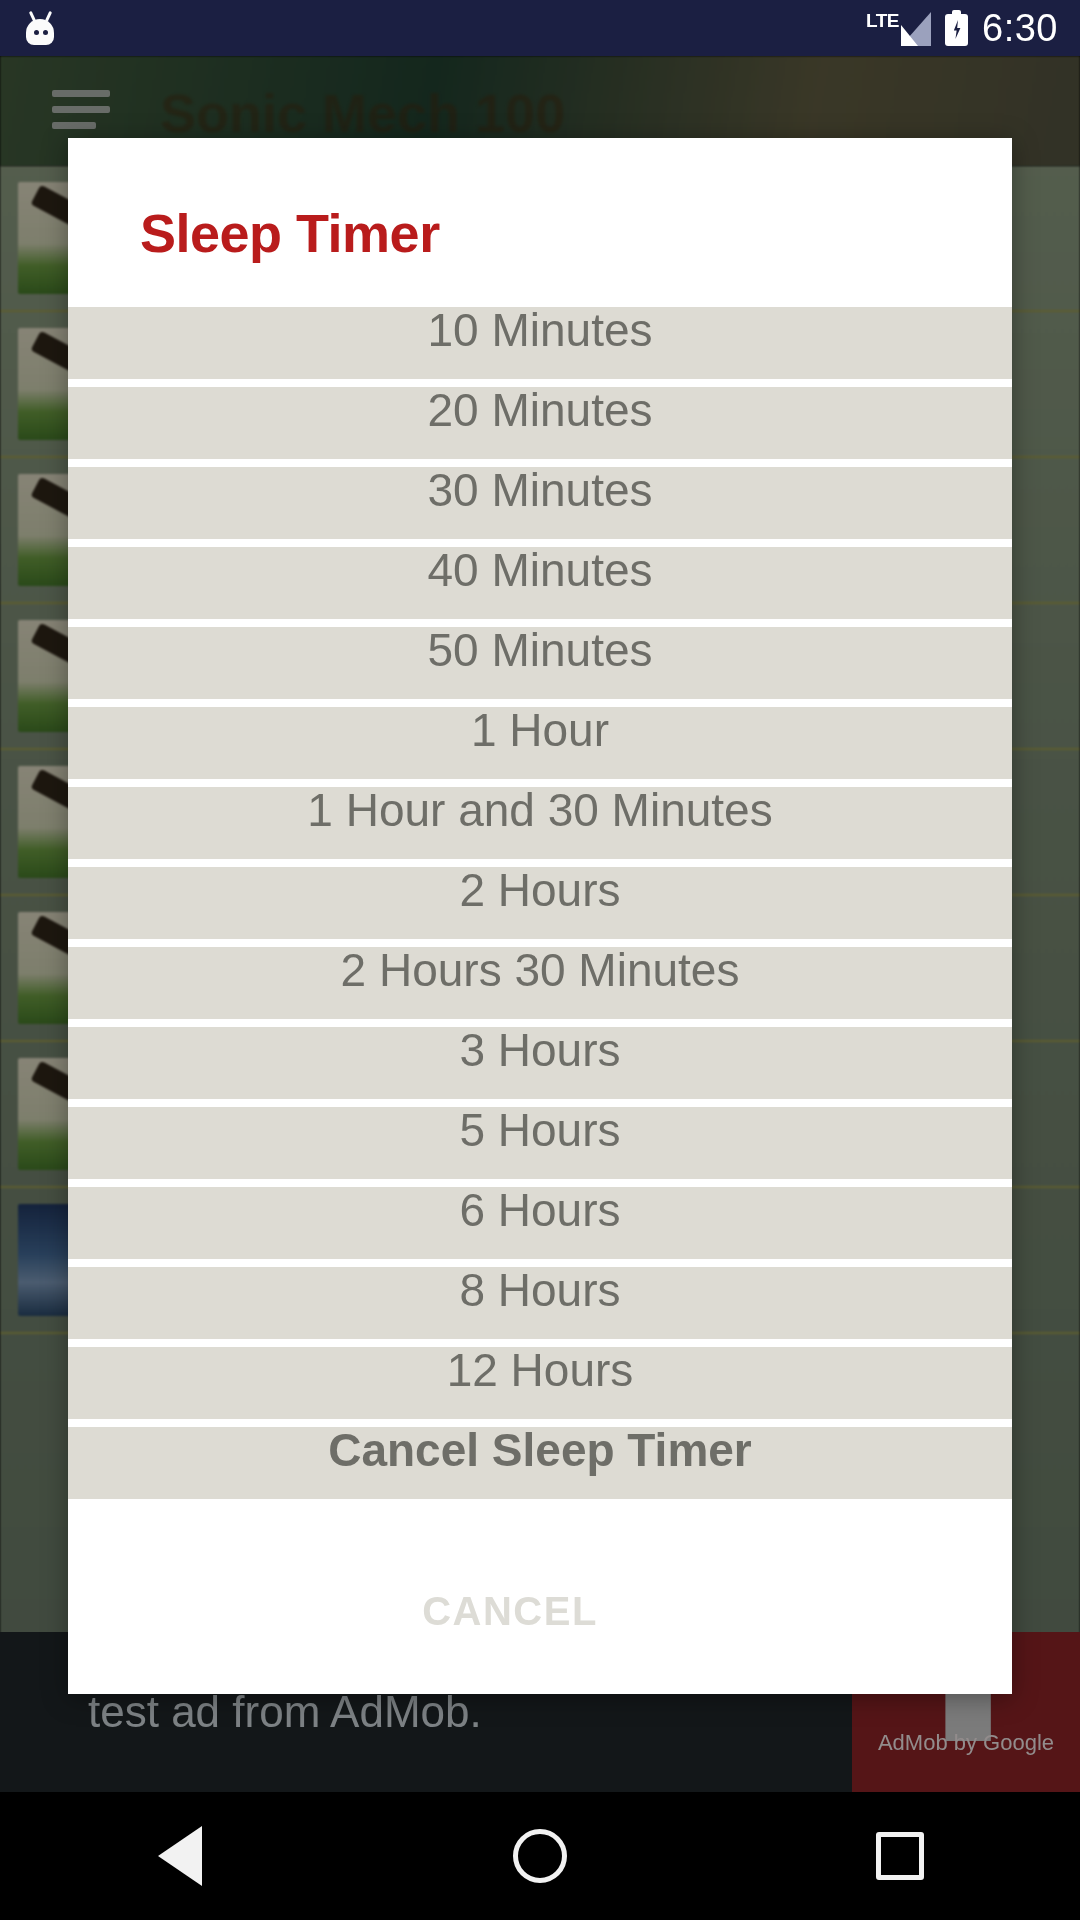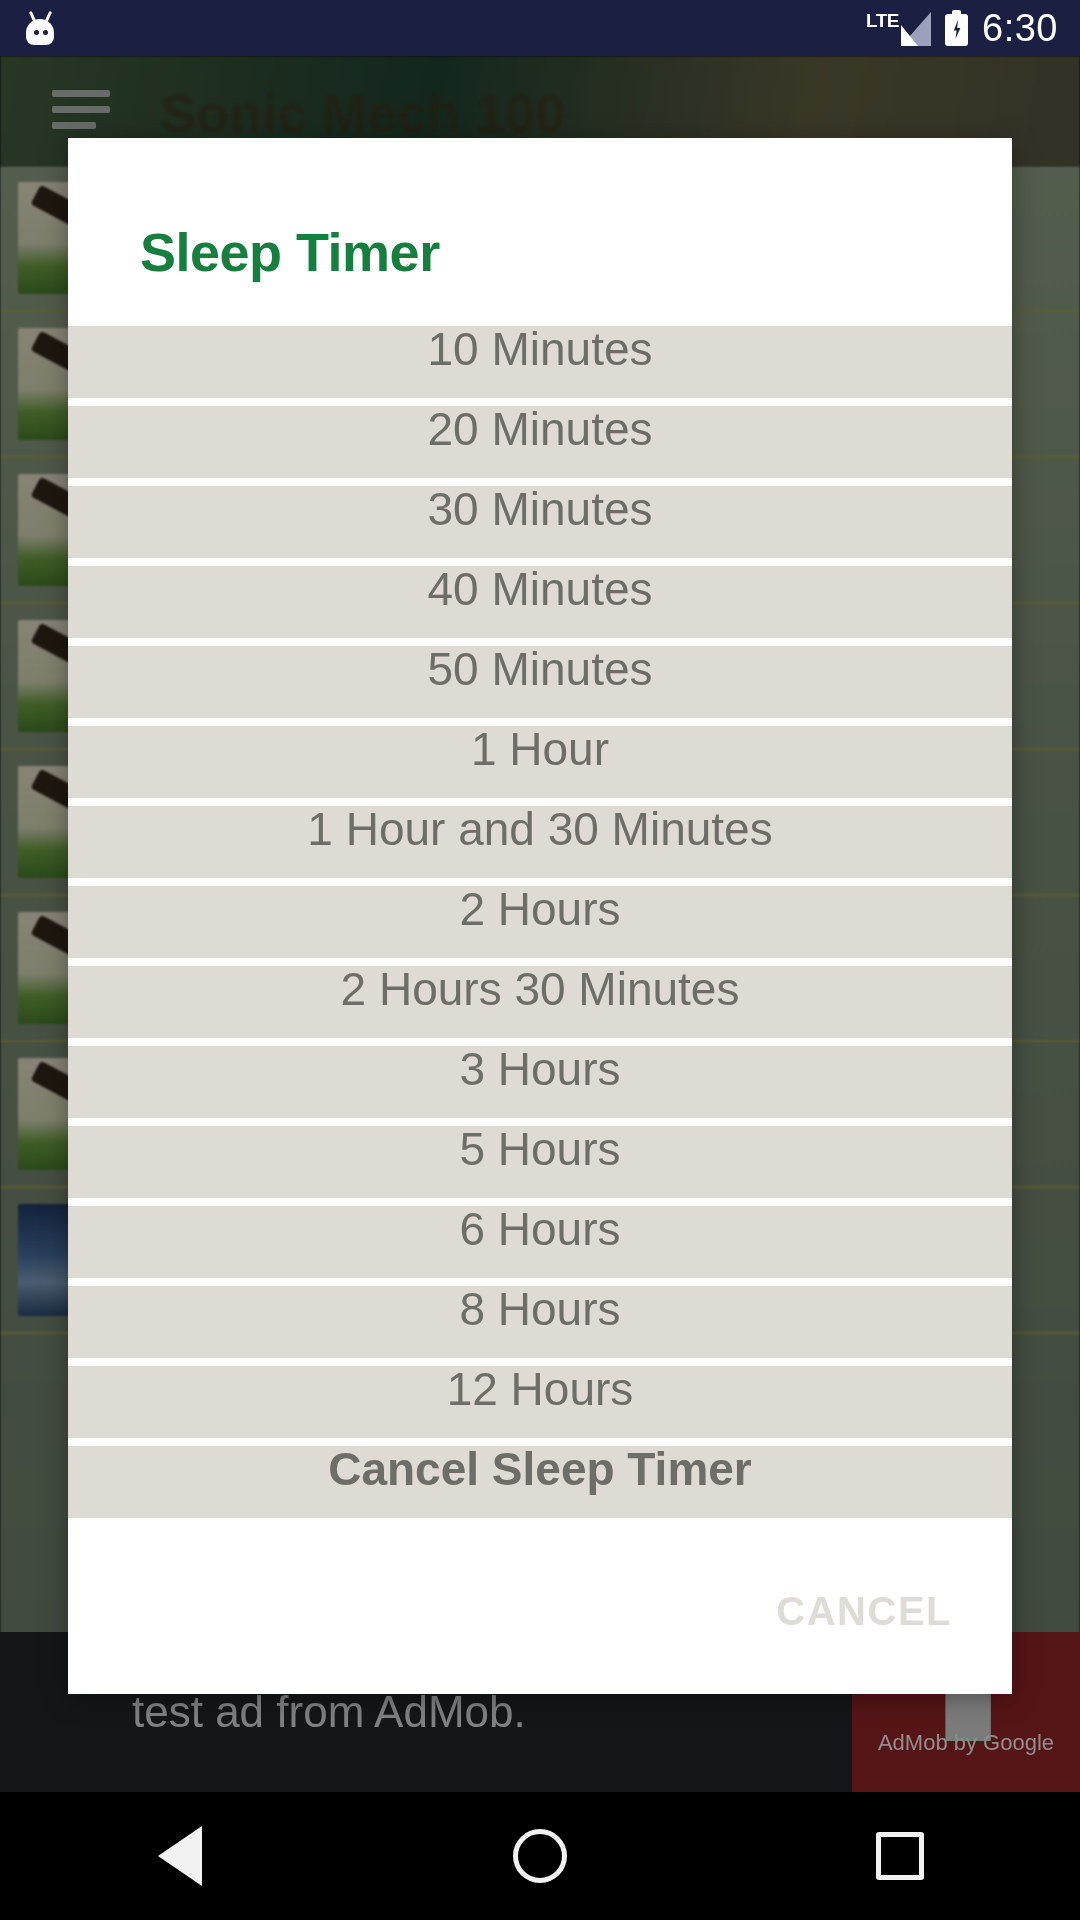--- a/index.html
+++ b/index.html
@@ -89,54 +89,54 @@
   .app-thumb .stick {
     position:absolute; left:14px; top:16px; width:62px; height:22px;
     background:#2b2217; border-radius:4px; transform:rotate(28deg);
   }
   .app-thumb.lake {
     background:linear-gradient(180deg,#1e3358 0%,#3c5e86 45%,#6f88a5 70%,#26415e 100%);
   }
 
   #ad-banner {
     position:absolute; left:0; bottom:0; width:1080px; height:160px;
-    background:#1c2326; display:flex; align-items:center; z-index:6;padding-left:44px;
+    background:#1c2326; display:flex; align-items:center; z-index:6;
   }
   #ad-text { color:#b9c0c4; font-size:44px; margin-left:88px; }
   #ad-badge {
     margin-left:auto; width:228px; height:160px; background:#7e1f22;
     display:flex; flex-direction:column; align-items:center; justify-content:center; gap:6px;
   }
   #ad-badge .glyph { color:#b6b6b6; font-size:70px; font-weight:bold; line-height:.8; letter-spacing:-4px; }
   #ad-badge .cap { color:#d8cfcf; font-size:22px; }
 
   
   #scrim { position:absolute; top:56px; left:0; width:1080px; height:1736px; background:rgba(0,0,0,0.32); z-index:10; }
 
   
   #dialog {
     position:absolute; left:68px; top:138px; width:944px; height:1556px;
     background:#ffffff; z-index:20; box-shadow:0 4px 24px rgba(0,0,0,.35);
     display:flex; flex-direction:column;
   }
   #dialog-title {
-    color:#15803d; font-size:54px; font-weight:bold;
-    padding:87px 0 0 72px; line-height:1; letter-spacing:-0.5px;
+    color:#b91c1c; font-size:54px; font-weight:bold;
+    padding:68px 0 0 72px; line-height:1; letter-spacing:-0.5px;
   }
   #option-list {
     margin-top:47px; display:flex; flex-direction:column;
   }
   .option-row {
     height:72px; background:#dddbd3; display:flex; justify-content:center;
     margin-bottom:8px;
   }
   .option-row:last-child { margin-bottom:0;font-weight:bold; }
   .option-label { color:#6e6e68; font-size:46px; line-height:1; }
   #dialog-footer {
-    margin-top:auto; height:165px; display:flex; align-items:center; justify-content:flex-end;
+    margin-top:auto; height:165px; display:flex; align-items:center; justify-content:center;
     padding-right:60px;
   }
   #cancel-button {
     color:#dddcd6; font-size:40px; font-weight:bold; letter-spacing:1.5px;
     background:none; border:none; font-family:"Liberation Sans", sans-serif;
   }
 
   
   #nav-bar {
     position:absolute; bottom:0; left:0; width:1080px; height:128px;

